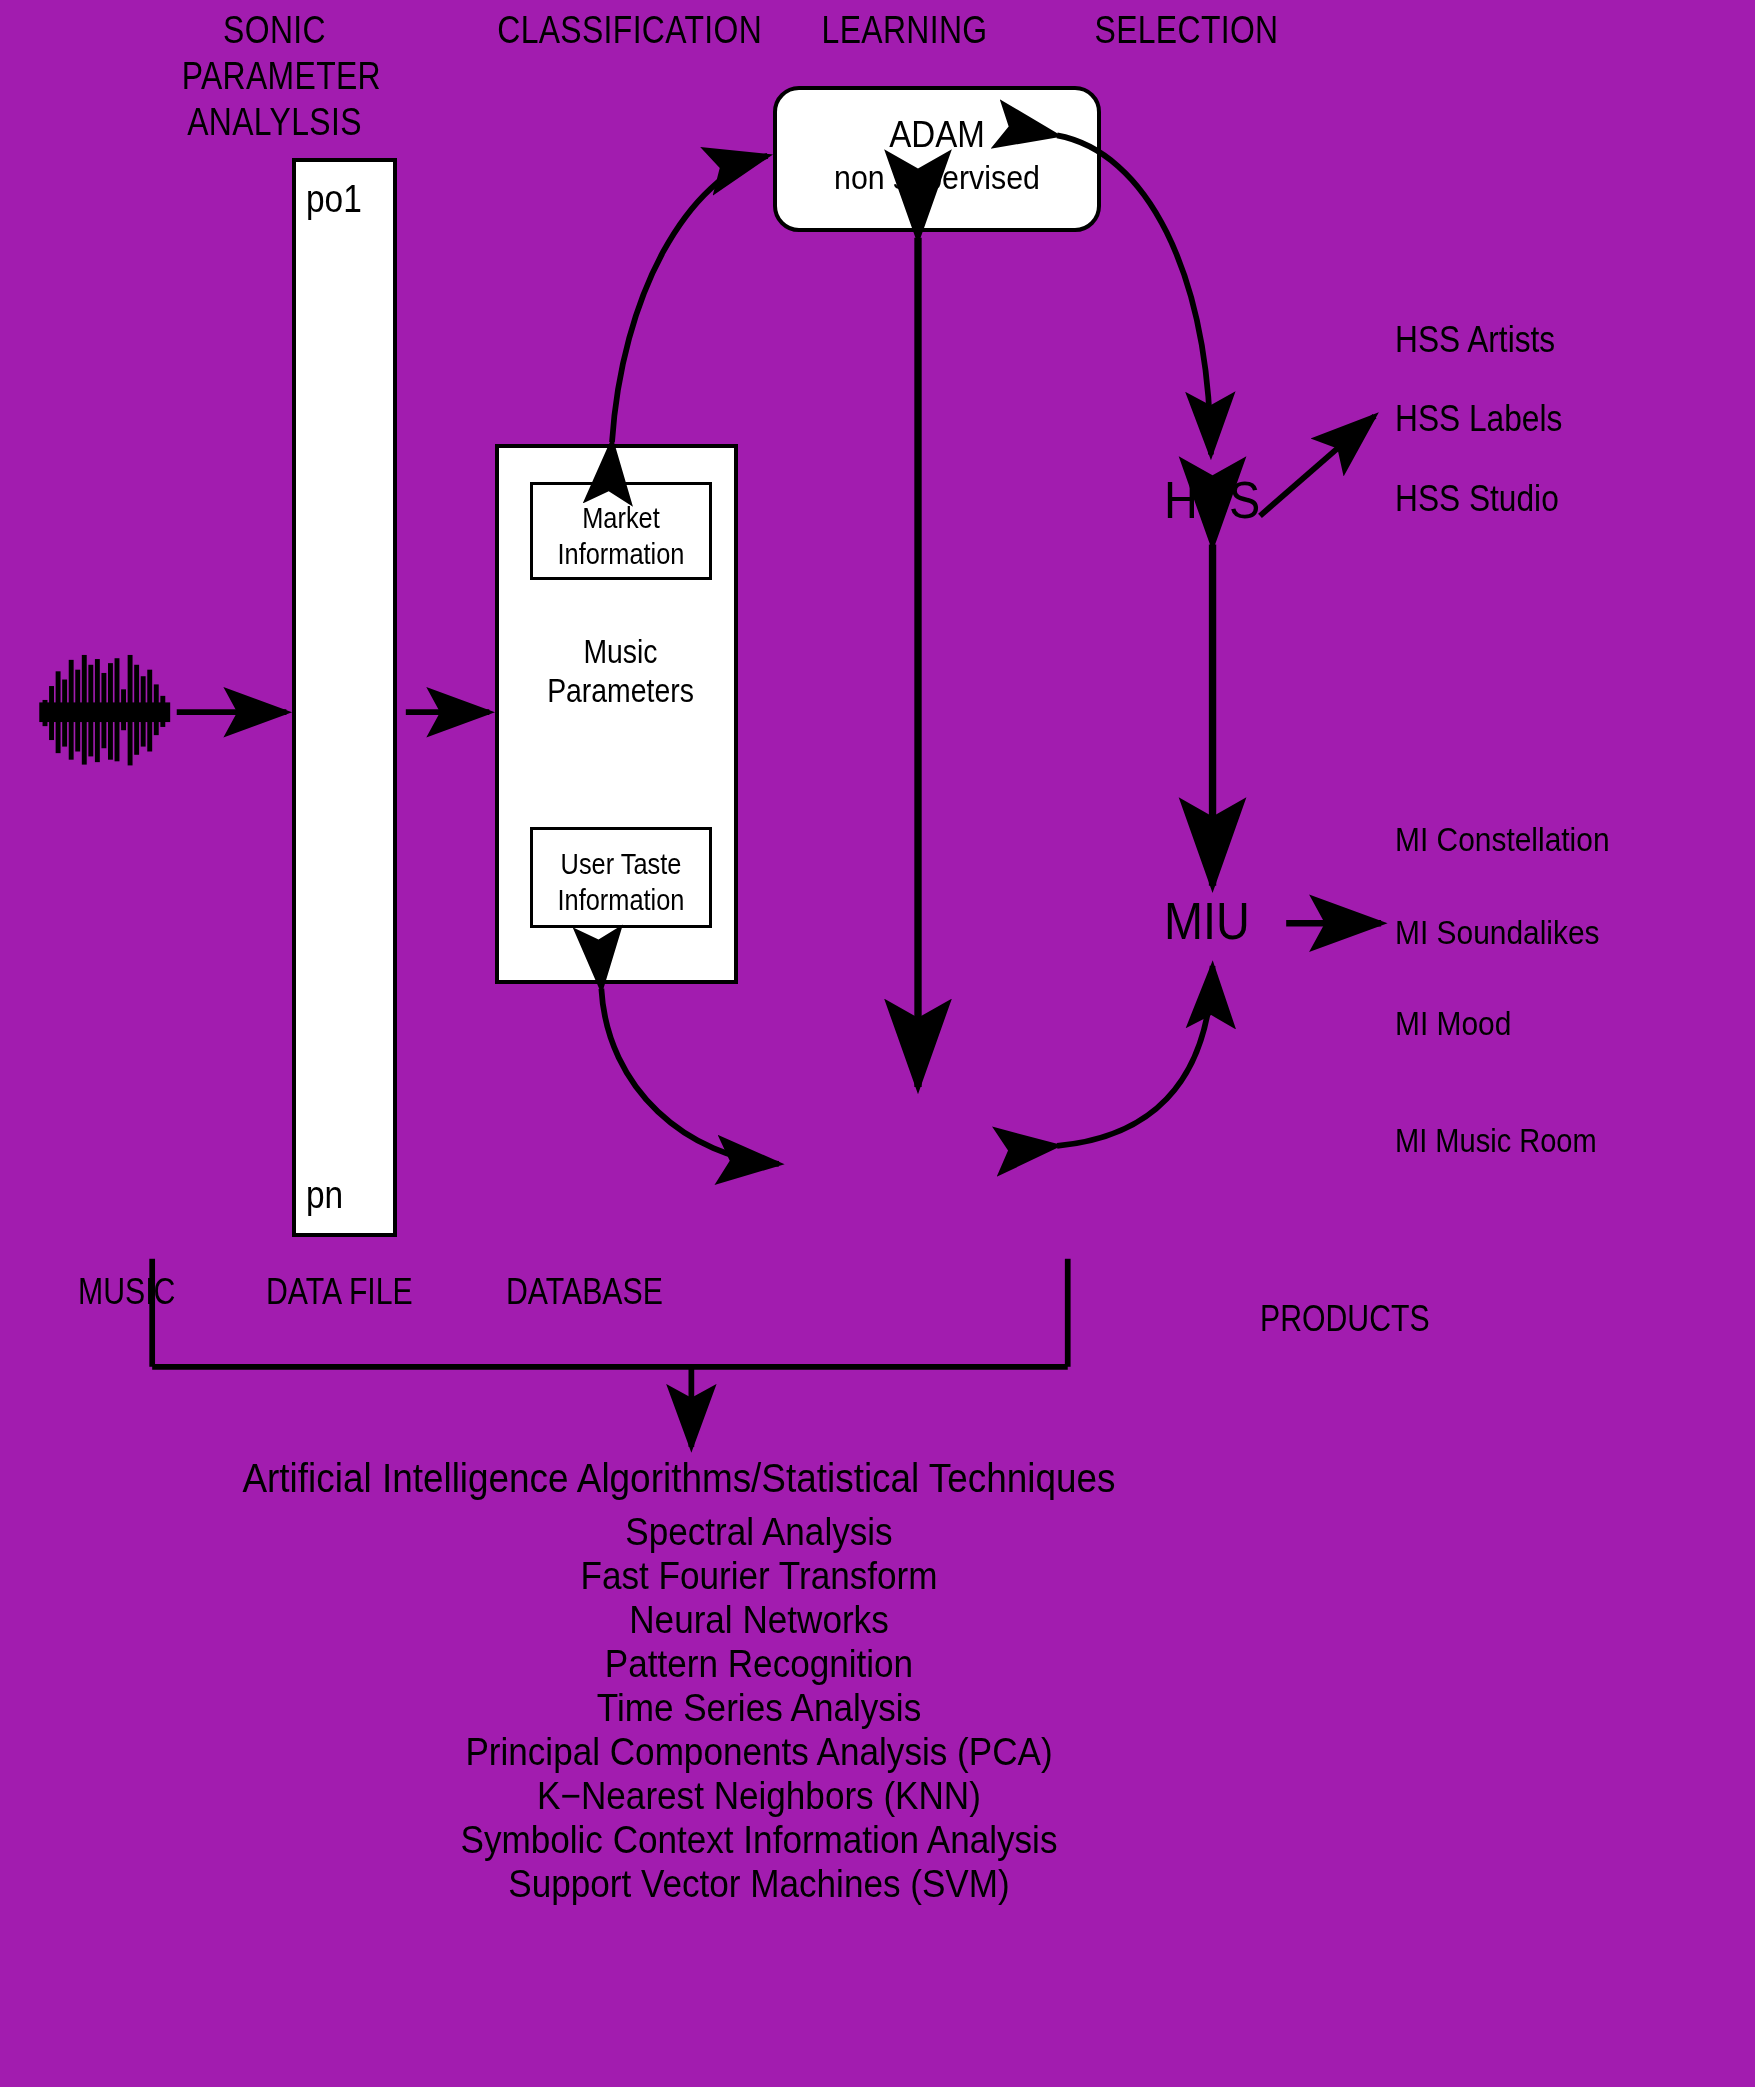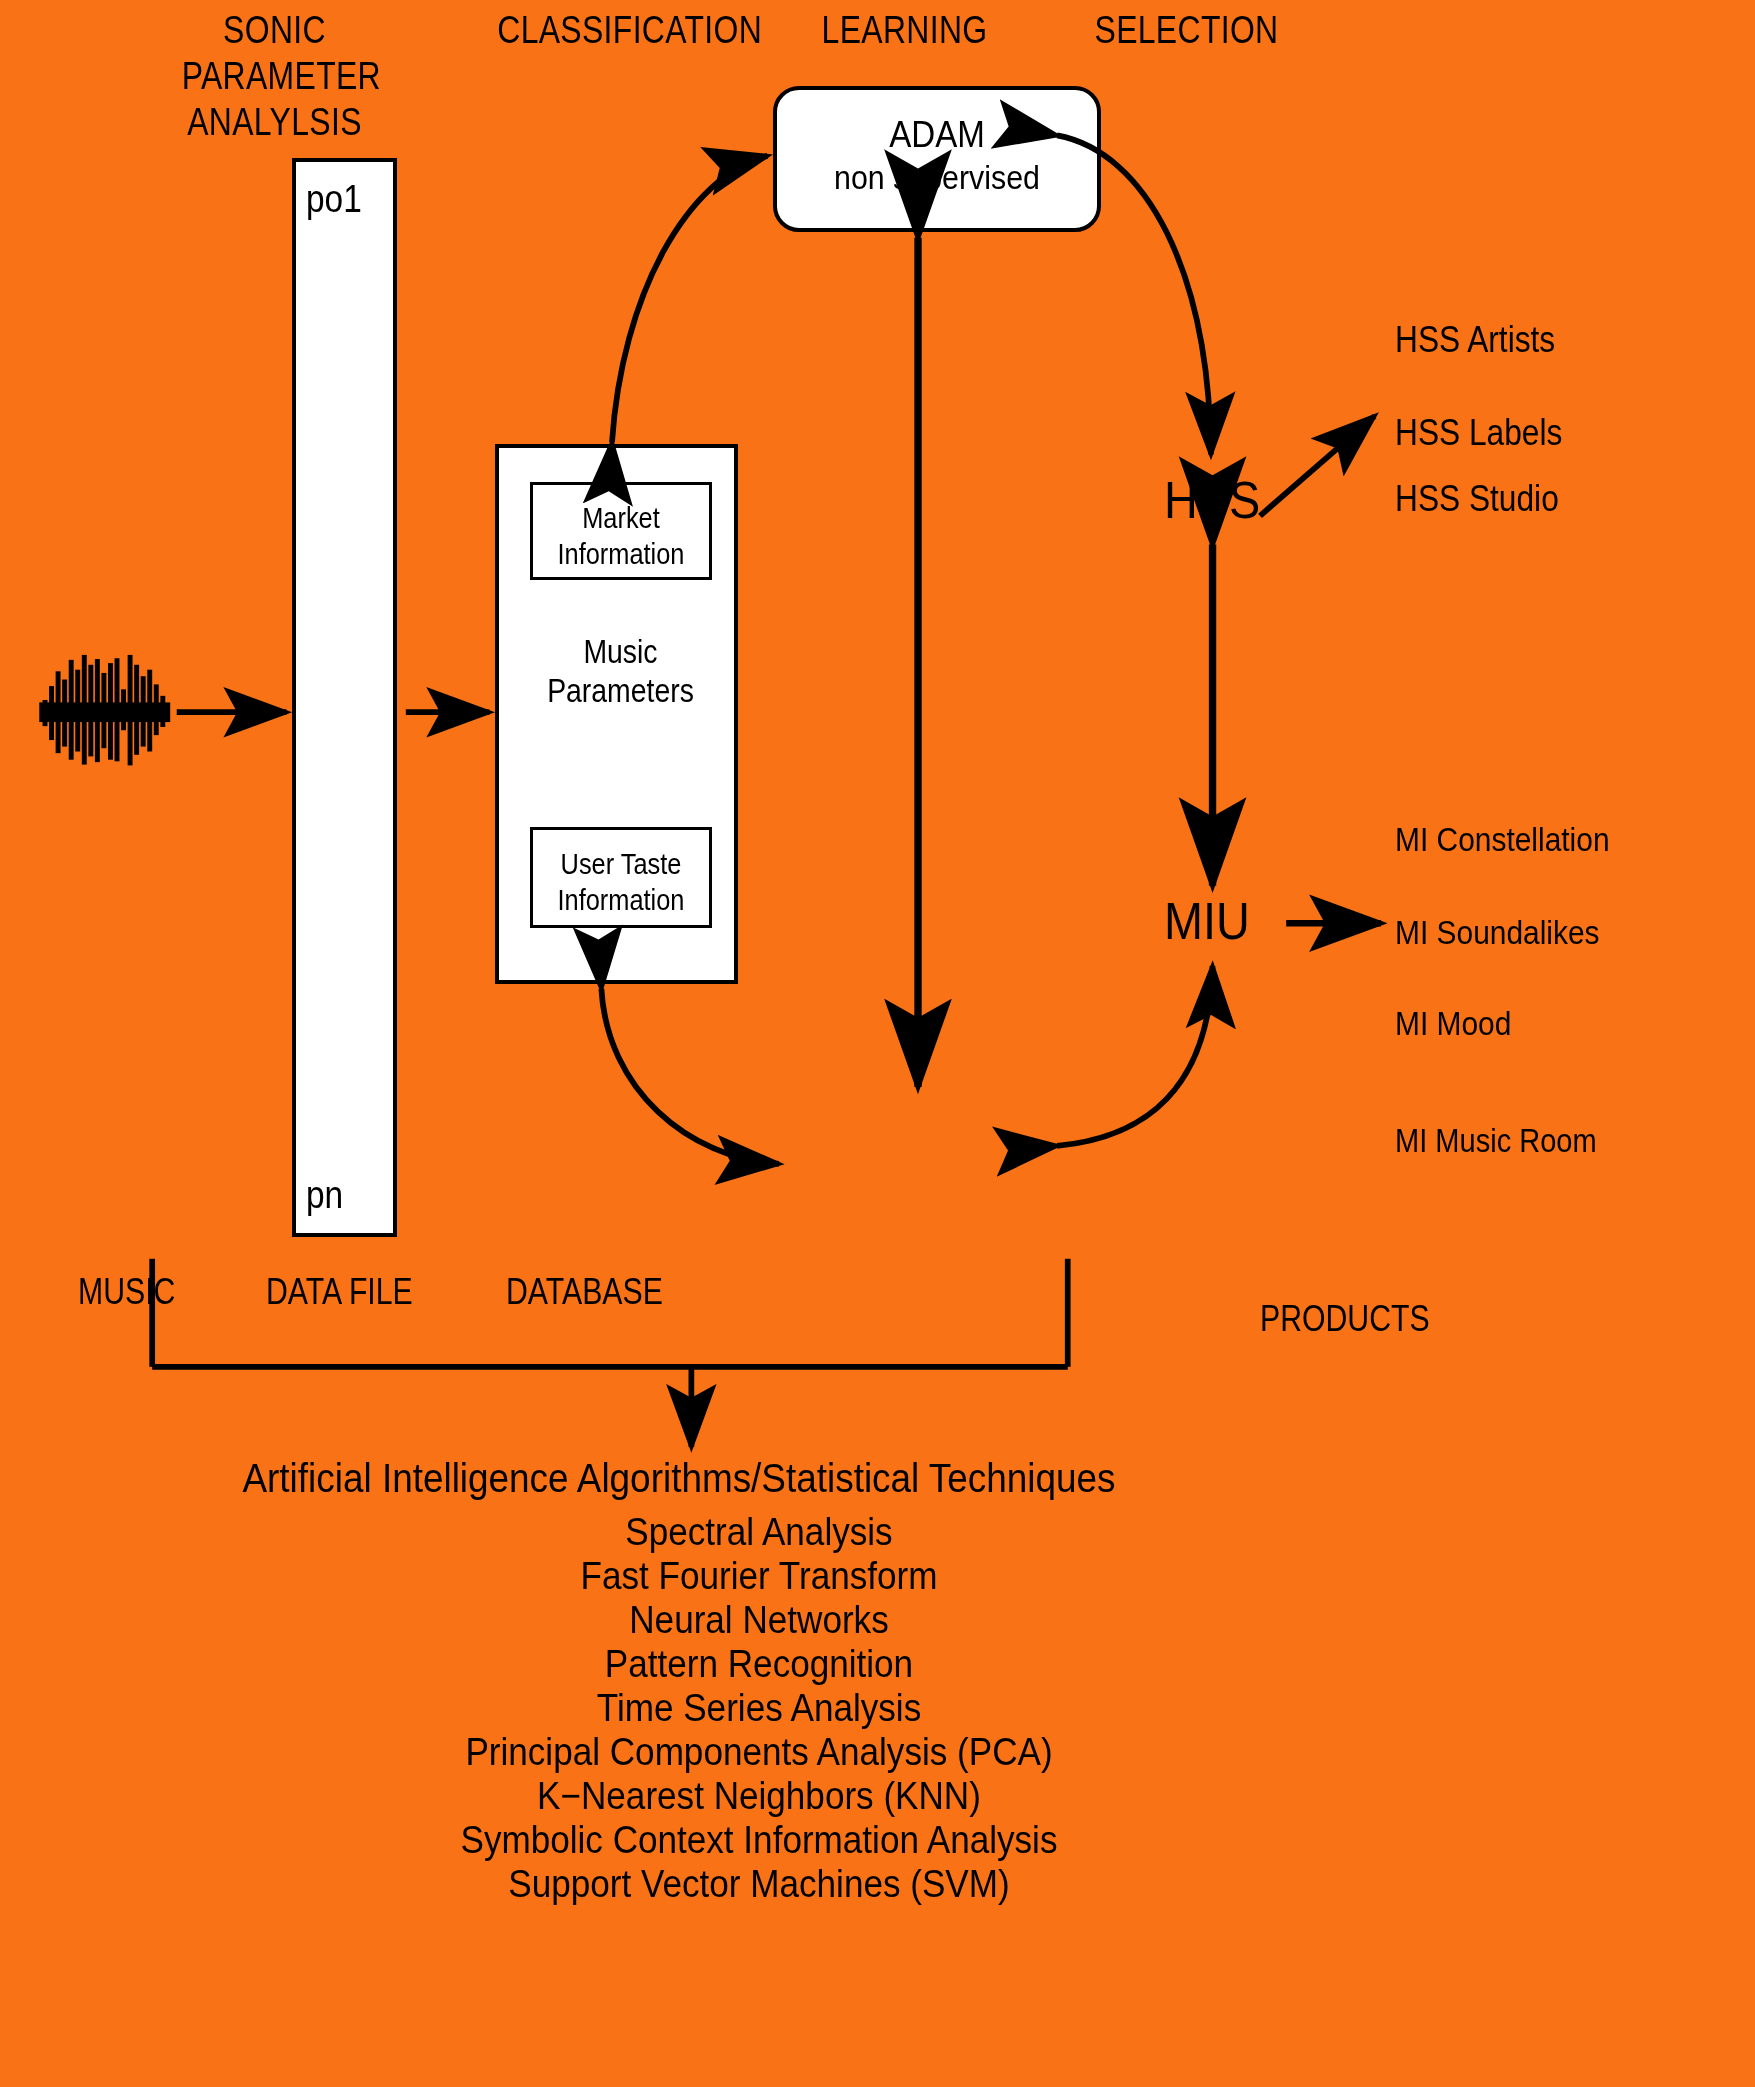--- a/index.html
+++ b/index.html
@@ -4,21 +4,21 @@
 <style>
   html, body {
     margin: 0;
     padding: 0;
     background: #ffffff;
   }
   #canvas {
     position: relative;
     width: 1755px;
     height: 2088px;
-    background: #f97316;
+    background: #a21caf;
     font-family: "Liberation Sans", sans-serif;
     color: #000000;
     overflow: hidden;
   }
   .abs { position: absolute; }
   .ctr { text-align: center; }
 
   
   .colhead {
     font-family: "Liberation Sans", sans-serif;
@@ -173,21 +173,21 @@
     <span class="nodelabel" style="display:inline-block; font-size:52px;">HSS</span>
   </div>
 
   <div class="abs" style="left:1164px; top:896px;">
     <span class="nodelabel" style="display:inline-block; font-size:52px;">MIU</span>
   </div>
 
   <div class="abs" style="left:1395px; top:318px;">
     <span class="product" style="display:inline-block;">HSS  Artists</span>
   </div>
-  <div class="abs" style="left:1395px; top:411px;">
+  <div class="abs" style="left:1395px; top:397px;">
     <span class="product" style="display:inline-block;">HSS  Labels</span>
   </div>
   <div class="abs" style="left:1395px; top:477px;">
     <span class="product" style="display:inline-block;">HSS  Studio</span>
   </div>
 
   <div class="abs" style="left:1395px; top:818px;">
     <span class="product" style="display:inline-block; font-size:34px;">MI Constellation</span>
   </div>
   <div class="abs" style="left:1395px; top:911px;">

